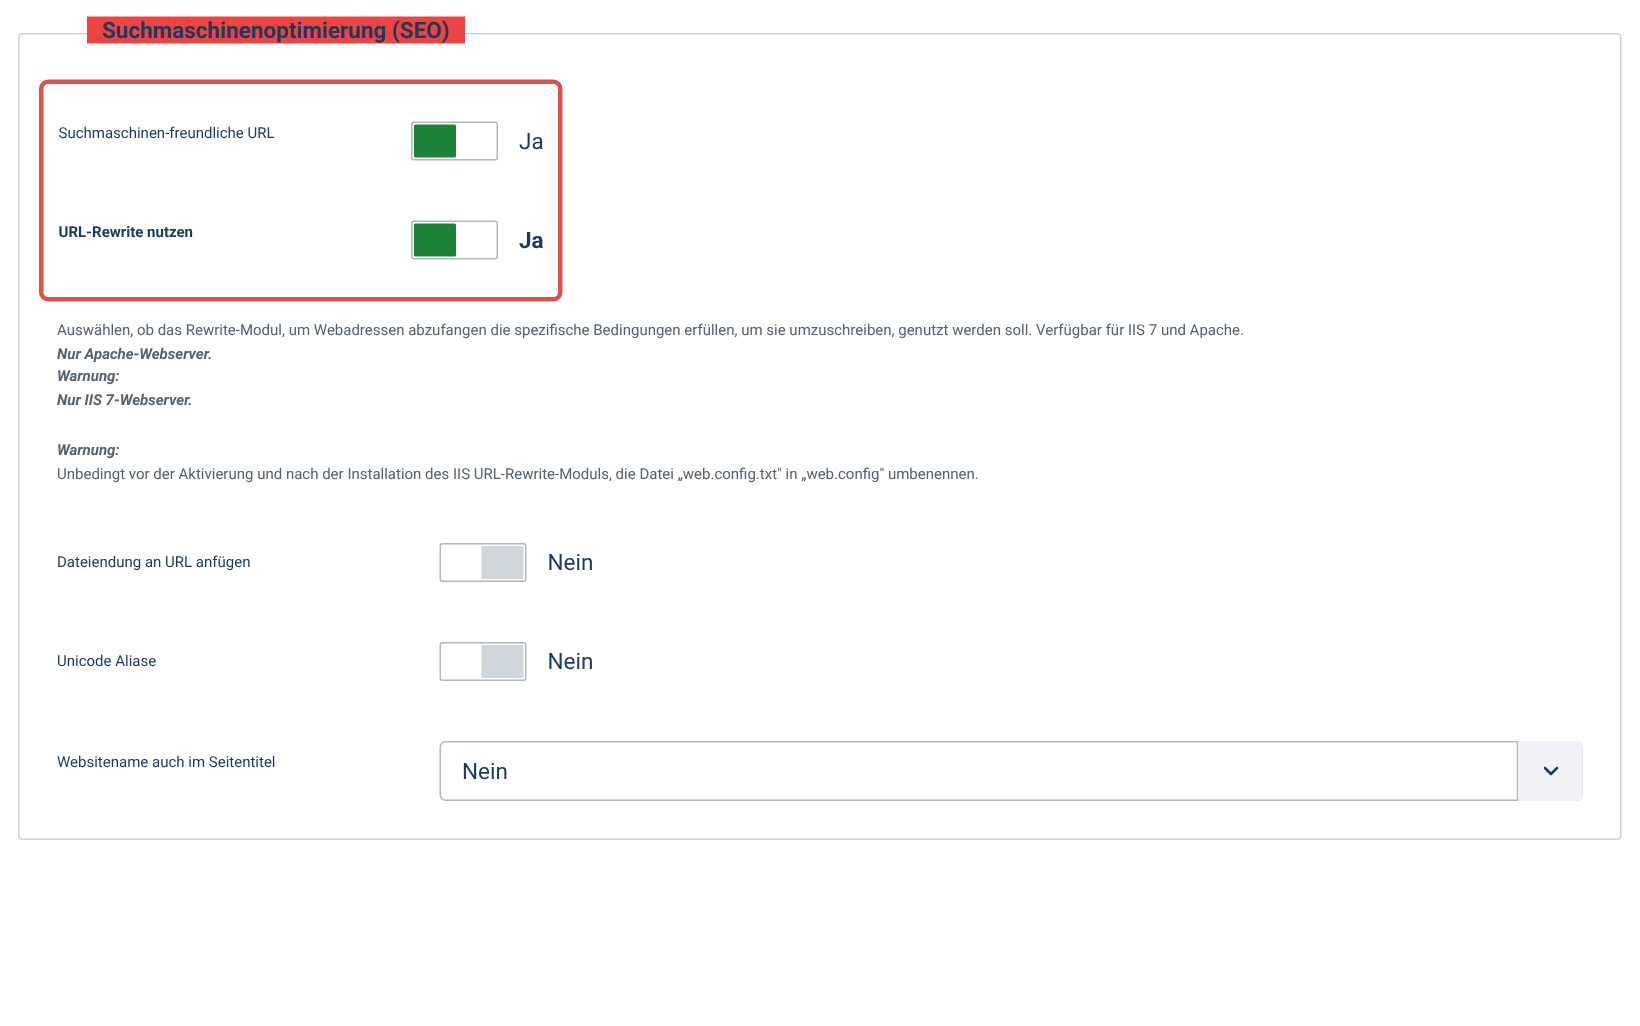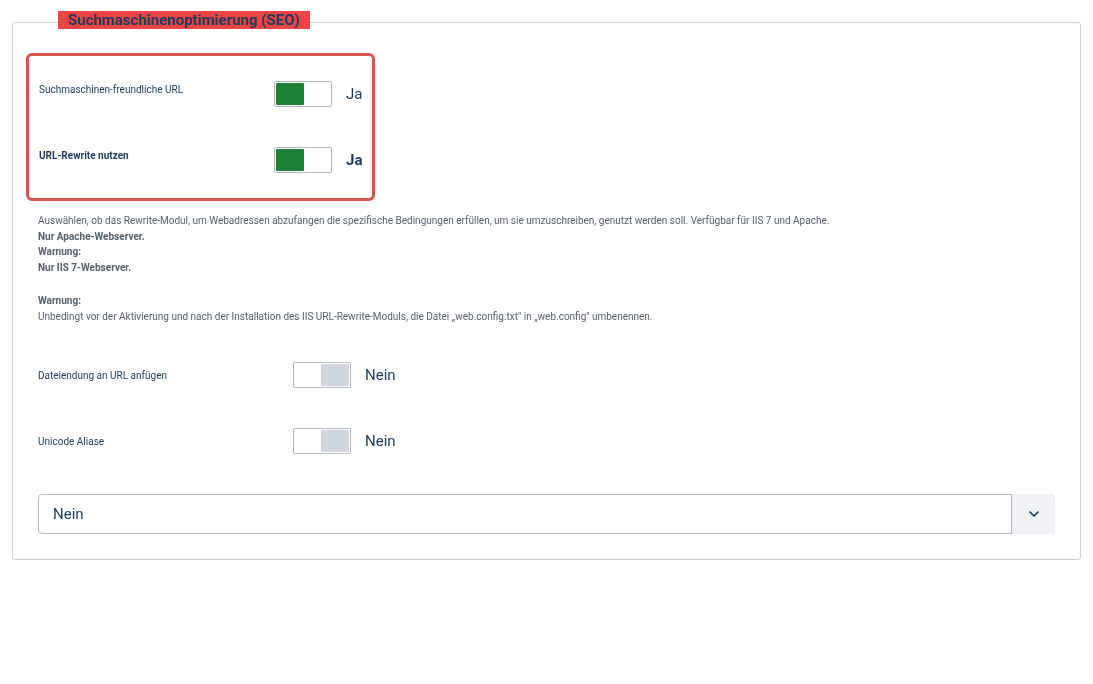--- a/index.html
+++ b/index.html
@@ -95,20 +95,21 @@
     color: #54616f;
     font-size: 10px;
     line-height: 1.55;
     margin-bottom: 38px;
   }
   .desc-block p {
     margin: 0;
   }
   .desc-block .bold {
     font-weight: 700;
+    font-style: italic;
   }
   .desc-block .gap {
     height: 18px;
   }
   .plain-rows .form-row {
     margin-bottom: 40px;
     align-items: center;
   }
   .select-wrap {
     position: relative;
@@ -208,20 +209,21 @@
       <div class="row-label" style="width:255px">Unicode Aliase</div>
       <div class="row-control">
         <div class="toggle off">
           <div class="knob"></div>
         </div>
         <span class="toggle-label">Nein</span>
       </div>
     </div>
 
     <div class="select-row">
+      <div class="row-label">Websitename auch im Seitentitel</div>
       <div class="select-wrap">
         <div class="select">
           <span>Nein</span>
         </div>
         <div class="select-chevron">
           <svg viewBox="0 0 24 24" fill="none" stroke="#1b3a5c" stroke-width="2.5" stroke-linecap="round" stroke-linejoin="round">
               <polyline points="6 9 12 15 18 9"></polyline>
             </svg>
         </div>
       </div>

